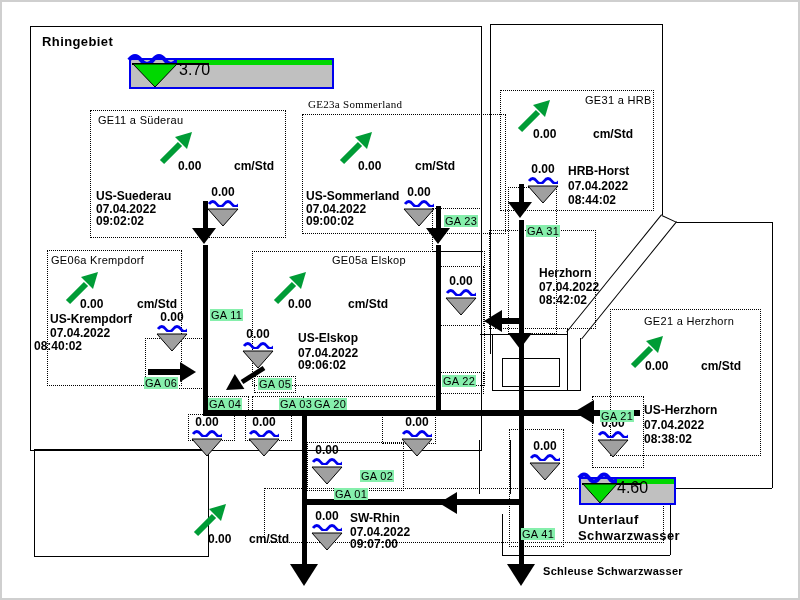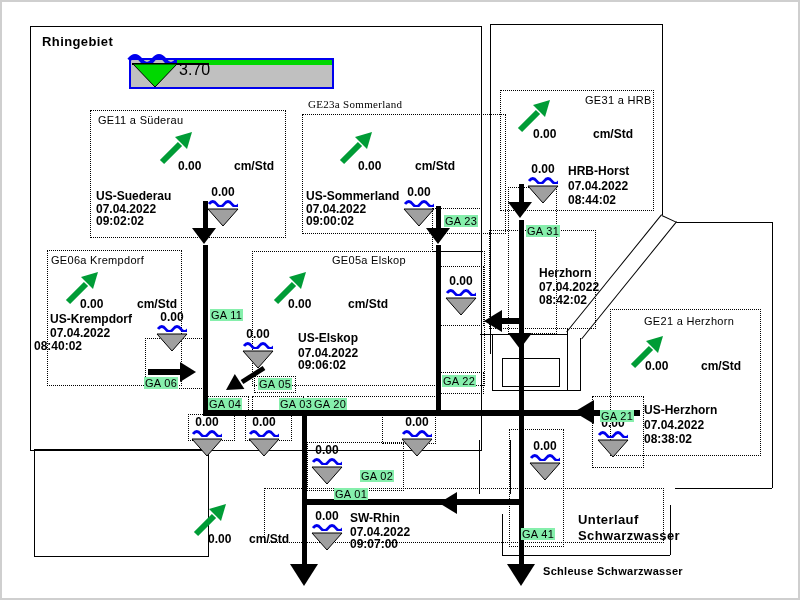--- a/index.html
+++ b/index.html
@@ -111,20 +111,32 @@
         <path d="M2 9 Q8 1 14 9 T26 9 T38 9 T50 9" fill="none" stroke="#0000EE" stroke-width="4"></path>
       </svg>
     <svg style="position:absolute;left:2px;top:8px;" width="80" height="27" viewBox="0 0 80 27">
         <line x1="1" y1="2" x2="78" y2="2" stroke="#000" stroke-width="2"></line>
         <polygon points="2,2 46,2 24,25" fill="#00D800" stroke="#000"></polygon>
       </svg>
     <div class="hg-val" style="left:50px;top:7px;">3.70</div>
   </div>
 
 
+  <div class="a" style="left:577px;top:471px;width:97px;height:32px;">
+    <div class="hg-body"></div>
+    <div class="hg-bar" style="left:35px;"></div>
+    <svg style="position:absolute;left:-2px;top:-3px;" width="40" height="13" viewBox="0 0 40 13">
+        <path d="M2 8 Q7 1 12 8 T22 8 T32 8 T42 8" fill="none" stroke="#0000EE" stroke-width="4"></path>
+      </svg>
+    <svg style="position:absolute;left:2px;top:9px;" width="62" height="23" viewBox="0 0 62 23">
+        <line x1="1" y1="2" x2="60" y2="2" stroke="#000" stroke-width="2"></line>
+        <polygon points="2,2 36,2 19,21" fill="#00D800" stroke="#000"></polygon>
+      </svg>
+    <div class="hg-val" style="left:38px;top:6px;">4.60</div>
+  </div>
   <div class="a b13" style="left:576px;top:510px;">Unterlauf</div>
   <div class="a b13" style="left:576px;top:526px;">Schwarzwasser</div>
   <div class="a b11" style="left:541px;top:563px;">Schleuse Schwarzwasser</div>
 
   <div class="a ge" style="left:96px;top:112px;">GE11 a Süderau</div>
   <div class="a ge" style="left:306px;top:96px;font-family:Liberation Serif, serif;">GE23a Sommerland</div>
   <div class="a ge" style="left:583px;top:92px;">GE31 a HRB</div>
   <div class="a ge" style="left:49px;top:252px;">GE06a Krempdorf</div>
   <div class="a ge" style="left:330px;top:252px;">GE05a Elskop</div>
   <div class="a ge" style="left:616px;top:313px;margin-left:26px;">GE21 a Herzhorn</div>

